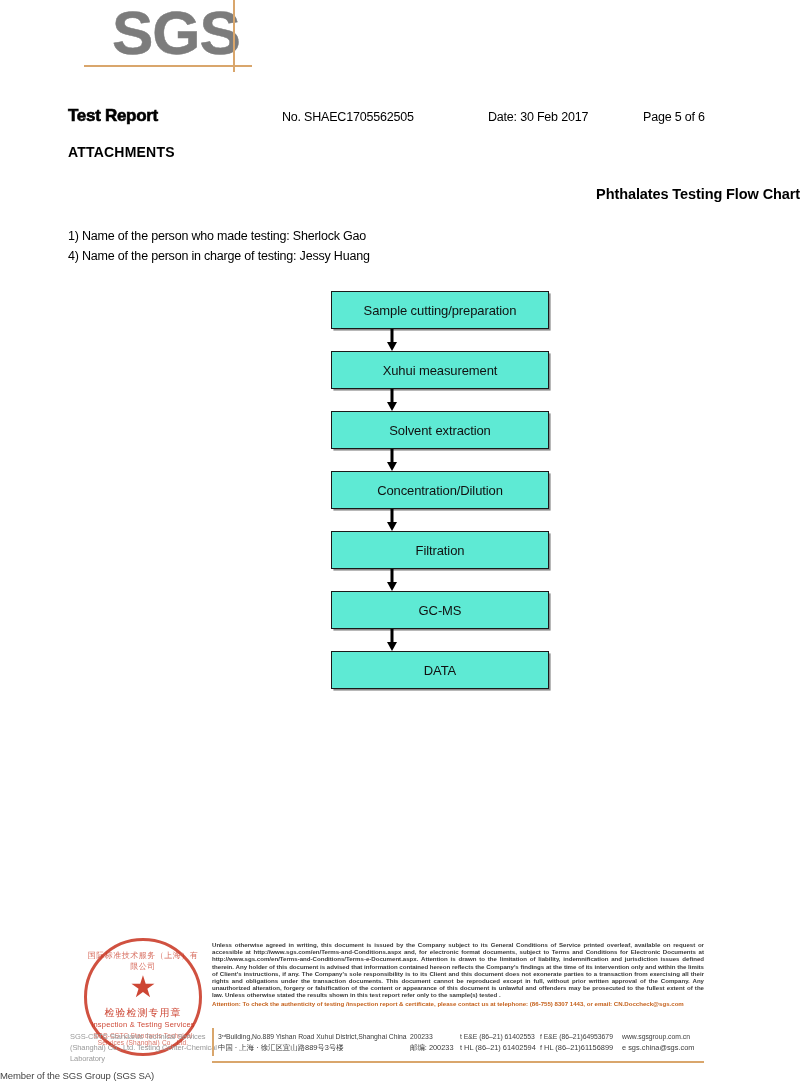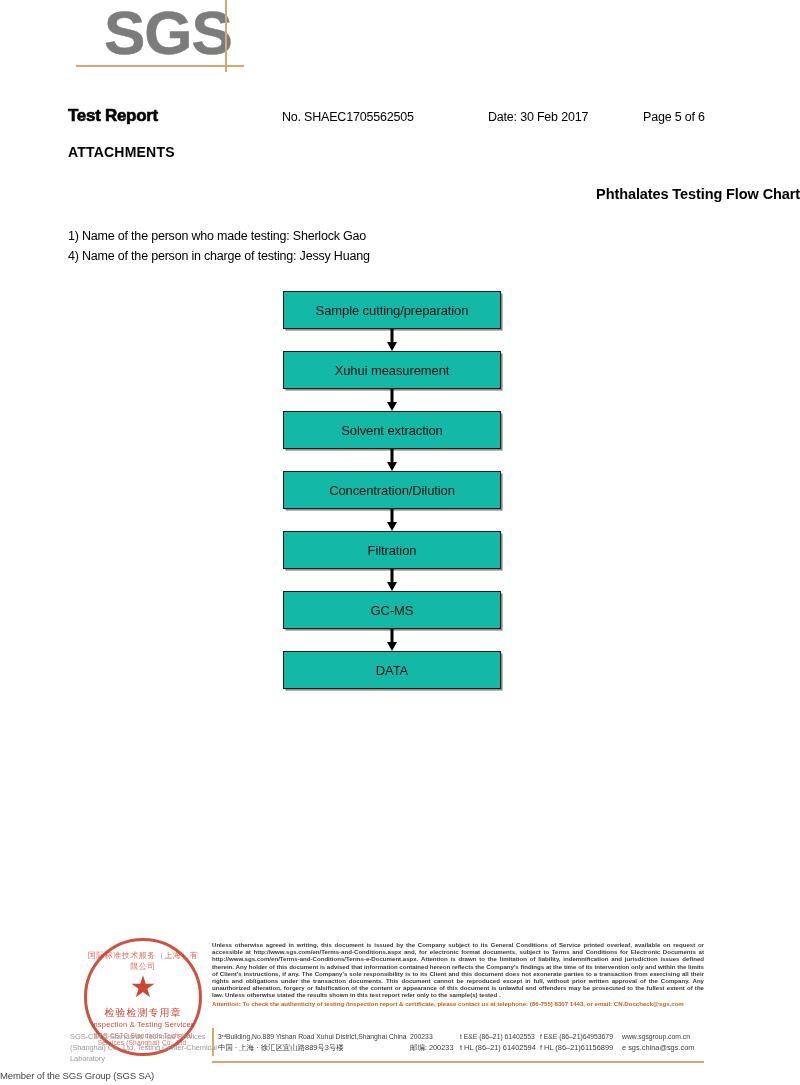--- a/index.html
+++ b/index.html
@@ -12,21 +12,21 @@
     height: 1085px;
     position: relative;
     font-family: "Liberation Sans", sans-serif;
     color: #000000;
     overflow: hidden;
   }
 
   
   #logo-area {
     position: absolute;
-    left: 8px; top: 0;
+    left: 16px; top: 0;
     width: 656px; height: 90px;
   }
   #sgs-logo-text {
     position: absolute;
     left: 96px;
     top: -2px;
     font-family: "Liberation Sans", sans-serif;
     font-weight: bold;
     font-size: 62px;
     letter-spacing: -1px;
@@ -121,28 +121,29 @@
     left: 283px;
     top: 291px;
     width: 218px;
   }
   .flow-step {
     position: relative;
     width: 218px;
     height: 38px;
     box-sizing: border-box;
     border: 1.3px solid #1a1a1a;
-    background: #14b8a6;
+    background: #5eead4;
     box-shadow: 2px 2px 0 -0.4px #8a8a8a;
     display: flex;
     align-items: center;
     justify-content: center;
     font-size: 13px;
     letter-spacing: -0.1px;
     color: #111;
+    margin-left: 48px;
   }
   .flow-connector {
     position: relative;
     width: 218px;
     height: 22px;
   }
   .flow-connector .shaft {
     position: absolute;
     left: 50%;
     transform: translateX(-50%);

